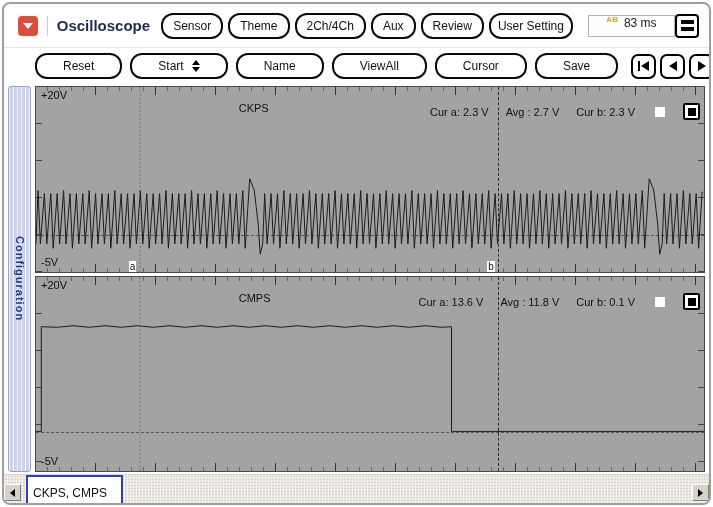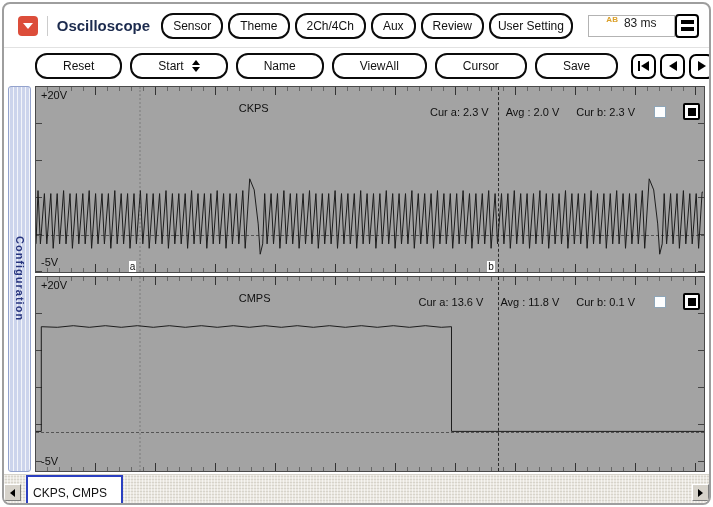--- a/index.html
+++ b/index.html
@@ -162,21 +162,21 @@
         <div class="cursor-a" style="left: 15.4%;"></div>
         <div class="cursor-b" style="left: 69.2%;"></div>
         <svg class="wave" viewBox="0 0 668 185">
             <path d="M0.0,156.9 L2.0,103.6 L4.4,156.9 L8.4,106.6 L10.8,156.9 L14.8,106.6 L17.2,161.3 L21.2,106.6 L23.6,156.9 L27.6,103.6 L30.0,156.9 L34.0,106.6 L36.4,161.3 L40.4,106.6 L42.8,156.9 L46.8,106.6 L49.2,156.9 L53.2,103.6 L55.6,161.3 L59.6,106.6 L62.0,156.9 L66.0,106.6 L68.4,156.9 L72.4,106.6 L74.8,161.3 L78.8,103.6 L81.2,156.9 L85.2,106.6 L87.6,156.9 L91.6,106.6 L94.0,161.3 L98.0,106.6 L100.4,156.9 L104.4,103.6 L106.8,156.9 L110.8,106.6 L113.2,161.3 L117.2,106.6 L119.6,156.9 L123.6,106.6 L126.0,156.9 L130.0,103.6 L132.4,161.3 L136.4,106.6 L138.8,156.9 L142.8,106.6 L145.2,156.9 L149.2,106.6 L151.6,161.3 L155.6,103.6 L158.0,156.9 L162.0,106.6 L164.4,156.9 L168.4,106.6 L170.8,161.3 L174.8,106.6 L177.2,156.9 L181.2,103.6 L183.6,156.9 L187.6,106.6 L190.0,161.3 L194.0,106.6 L196.4,156.9 L200.4,106.6 L202.8,156.9 L206.8,103.6 L209.2,161.3 L213.7,91.8 L218.2,102.9 L222.2,136.9 L224.2,167.2 L226.7,156.9 L228.7,106.6 L231.1,156.9 L235.1,106.6 L237.5,156.9 L241.5,106.6 L243.9,161.3 L247.9,103.6 L250.3,156.9 L254.3,106.6 L256.7,156.9 L260.7,106.6 L263.1,161.3 L267.1,106.6 L269.5,156.9 L273.5,103.6 L275.9,156.9 L279.9,106.6 L282.3,161.3 L286.3,106.6 L288.7,156.9 L292.7,106.6 L295.1,156.9 L299.1,103.6 L301.5,161.3 L305.5,106.6 L307.9,156.9 L311.9,106.6 L314.3,156.9 L318.3,106.6 L320.7,161.3 L324.7,103.6 L327.1,156.9 L331.1,106.6 L333.5,156.9 L337.5,106.6 L339.9,161.3 L343.9,106.6 L346.3,156.9 L350.3,103.6 L352.7,156.9 L356.7,106.6 L359.1,161.3 L363.1,106.6 L365.5,156.9 L369.5,106.6 L371.9,156.9 L375.9,103.6 L378.3,161.3 L382.3,106.6 L384.7,156.9 L388.7,106.6 L391.1,156.9 L395.1,106.6 L397.5,161.3 L401.5,103.6 L403.9,156.9 L407.9,106.6 L410.3,156.9 L414.3,106.6 L416.7,161.3 L420.7,106.6 L423.1,156.9 L427.1,103.6 L429.5,156.9 L433.5,106.6 L435.9,161.3 L439.9,106.6 L442.3,156.9 L446.3,106.6 L448.7,156.9 L452.7,103.6 L455.1,161.3 L459.1,106.6 L461.5,156.9 L465.5,106.6 L467.9,156.9 L471.9,106.6 L474.3,161.3 L478.3,103.6 L480.7,156.9 L484.7,106.6 L487.1,156.9 L491.1,106.6 L493.5,161.3 L497.5,106.6 L499.9,156.9 L503.9,103.6 L506.3,156.9 L510.3,106.6 L512.7,161.3 L516.7,106.6 L519.1,156.9 L523.1,106.6 L525.5,156.9 L529.5,103.6 L531.9,161.3 L535.9,106.6 L538.3,156.9 L542.3,106.6 L544.7,156.9 L548.7,106.6 L551.1,161.3 L555.1,103.6 L557.5,156.9 L561.5,106.6 L563.9,156.9 L567.9,106.6 L570.3,161.3 L574.3,106.6 L576.7,156.9 L580.7,103.6 L583.1,156.9 L587.1,106.6 L589.5,161.3 L593.5,106.6 L595.9,156.9 L599.9,106.6 L602.3,156.9 L606.3,103.6 L608.7,161.3 L613.2,91.8 L617.7,102.9 L621.7,136.9 L623.7,167.2 L626.2,156.9 L628.2,106.6 L630.6,156.9 L634.6,106.6 L637.0,156.9 L641.0,106.6 L643.4,161.3 L647.4,103.6 L649.8,156.9 L653.8,106.6 L656.2,156.9 L660.2,106.6 L662.6,161.3 L666.1,105.1 L667.0,105.1" fill="none" stroke="#1d1d1d" stroke-width="1"></path>
           </svg>
         <div class="ch-head">
           <span>+20V</span>
           <span class="ch-name">CKPS</span>
           <span class="vals">
             <span>Cur a: 2.3 V</span>
-            <span>Avg : 2.0 V</span>
+            <span>Avg : 2.7 V</span>
             <span>Cur b: 2.3 V</span>
             <span class="chk"></span>
             <span class="blk">
                 <i></i>
               </span>
           </span>
         </div>
         <span class="vbot">-5V</span>
         <span class="cur-lab a">a</span>
         <span class="cur-lab b">b</span>

